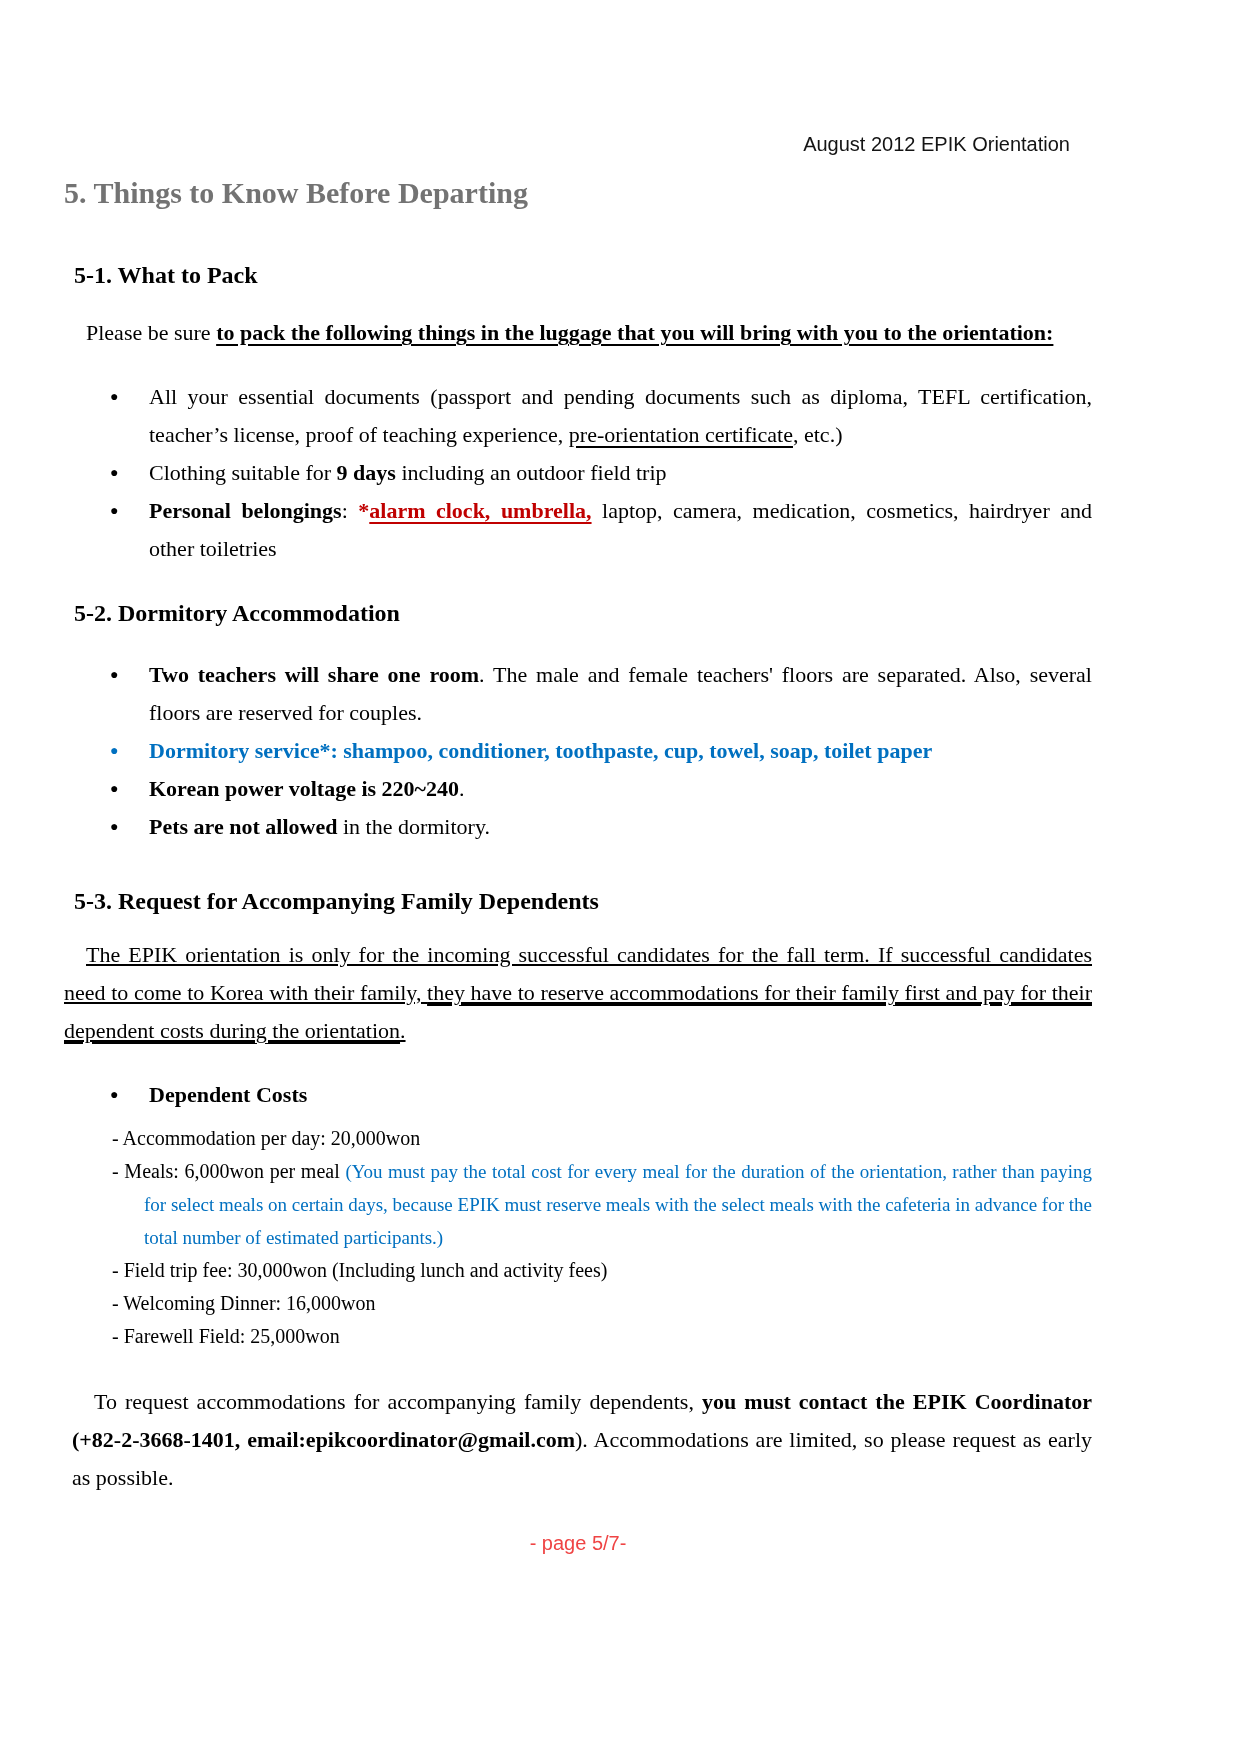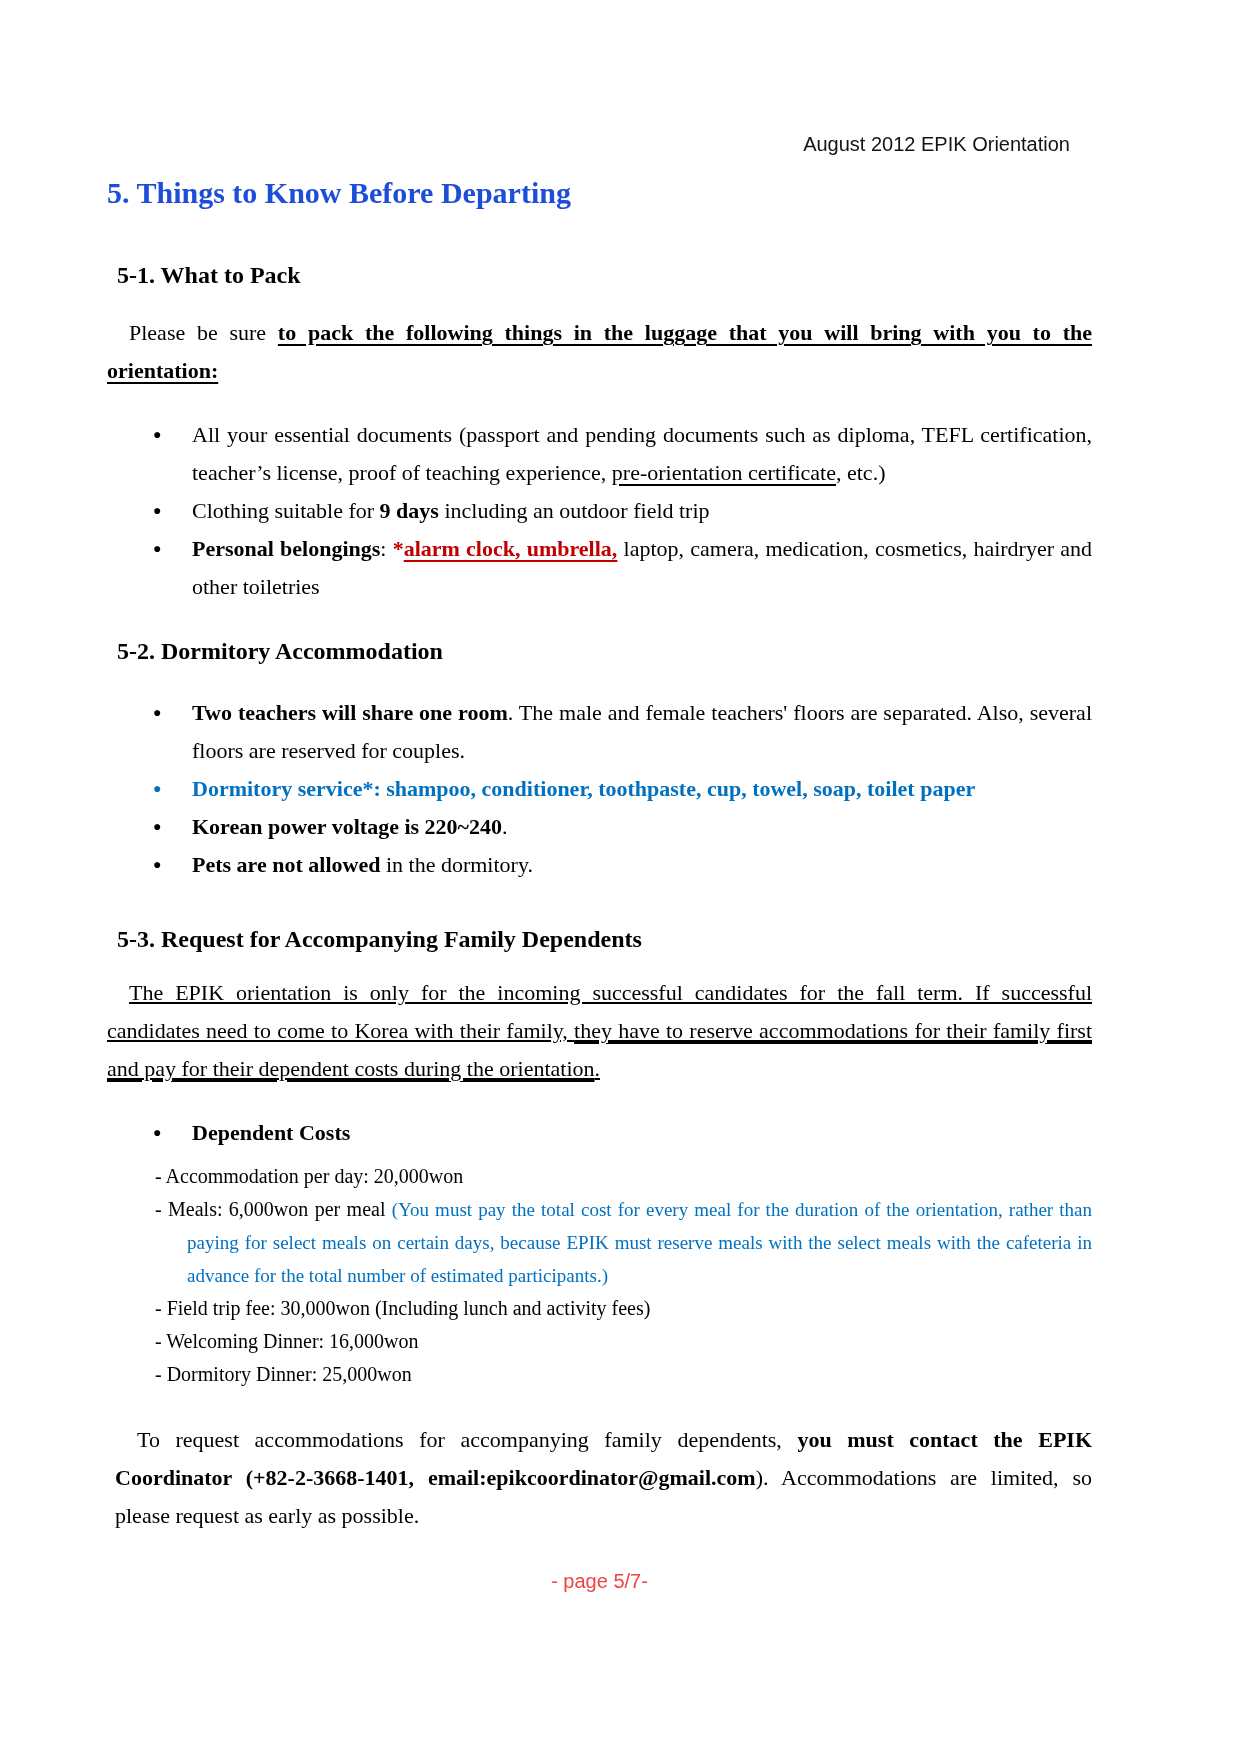--- a/index.html
+++ b/index.html
@@ -1,26 +1,26 @@
 <!DOCTYPE html>
 <html><head>
 <meta charset="utf-8">
 <style>
   * { margin:0; padding:0; box-sizing:border-box; }
   html, body { background:#ffffff; }
   .page {
     width:1241px; height:1754px; background:#ffffff; position:relative;
     font-family:"Liberation Serif","DejaVu Serif",serif; color:#000;
-    padding:130px 149px 0 107px; overflow:hidden;
+    padding:130px 149px 0 64px; overflow:hidden;
   }
   .hdr {
     font-family:"Liberation Sans","DejaVu Sans",sans-serif;
     font-size:20px; line-height:28px; text-align:right; padding-right:22px; color:#141414;
   }
-  .title { margin-top:14px; font-size:30px; font-weight:bold; color:#1d4ed8; line-height:42px; }
+  .title { margin-top:14px; font-size:30px; font-weight:bold; color:#737373; line-height:42px; }
   .sec-h { font-size:24px; font-weight:bold; line-height:34px; margin-left:10px; color:#000; }
   .h1m { margin-top:44px; }
   .h2m { margin-top:28px; }
   .h3m { margin-top:38px; }
   .body-par { font-size:22px; line-height:38px; text-align:justify; }
   .ind { text-indent:22px; }
   .intro { margin-top:22px; }
   .blist { list-style:none; }
   .m-ul1 { margin-top:26px; }
   .m-ul2 { margin-top:26px; }
@@ -76,21 +76,21 @@
 
   <div class="body-par ind para3"><span>The EPIK orientation is only for the incoming successful candidates for the fall term. If successful candidates need to come to Korea with their family, </span><span class="u">they have to reserve accommodations for their family first and pay for their dependent costs during the orientation</span><span>.</span></div>
 
   <div class="bitem dep"><span class="bullet">●</span><span class="bold">Dependent Costs</span></div>
 
   <div class="costs">
     <div class="cost-item">- Accommodation per day: 20,000won</div>
     <div class="cost-item"><span>- Meals: 6,000won per meal </span><span class="note">(You must pay the total cost for every meal for the duration of the orientation, rather than paying for select meals on certain days, because EPIK must reserve meals with the select meals with the cafeteria in advance for the total number of estimated participants.)</span></div>
     <div class="cost-item">- Field trip fee: 30,000won (Including lunch and activity fees)</div>
     <div class="cost-item">- Welcoming Dinner: 16,000won</div>
-    <div class="cost-item">- Dormitory Dinner: 25,000won</div>
+    <div class="cost-item">- Farewell Field: 25,000won</div>
   </div>
 
   <div class="body-par ind closing"><span>To request accommodations for accompanying family dependents, </span><span class="bold">you must contact the EPIK Coordinator (+82-2-3668-1401, email:epikcoordinator@gmail.com</span><span>). Accommodations are limited, so please request as early as possible.</span></div>
 
   <div class="ftr">
     <span>- page 5/7-</span>
   </div>
 
 </div>
 

